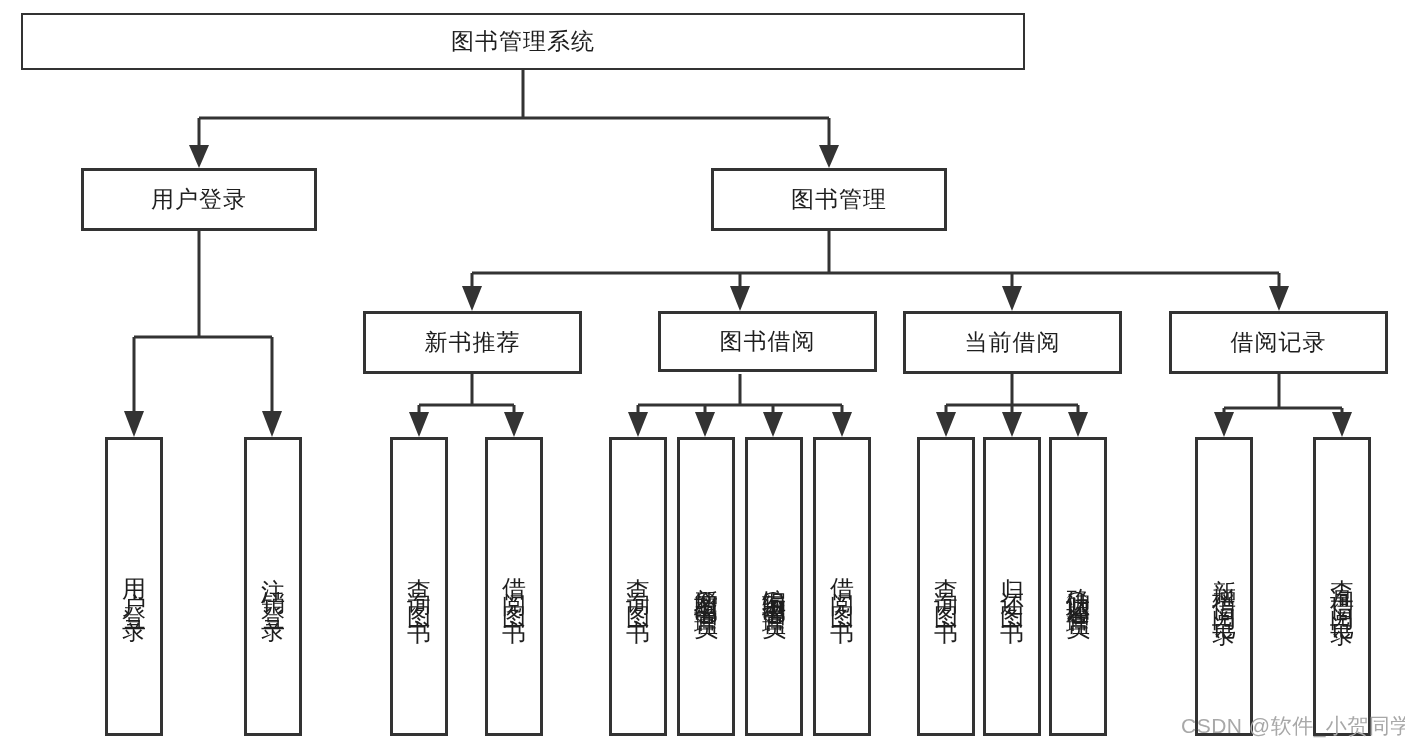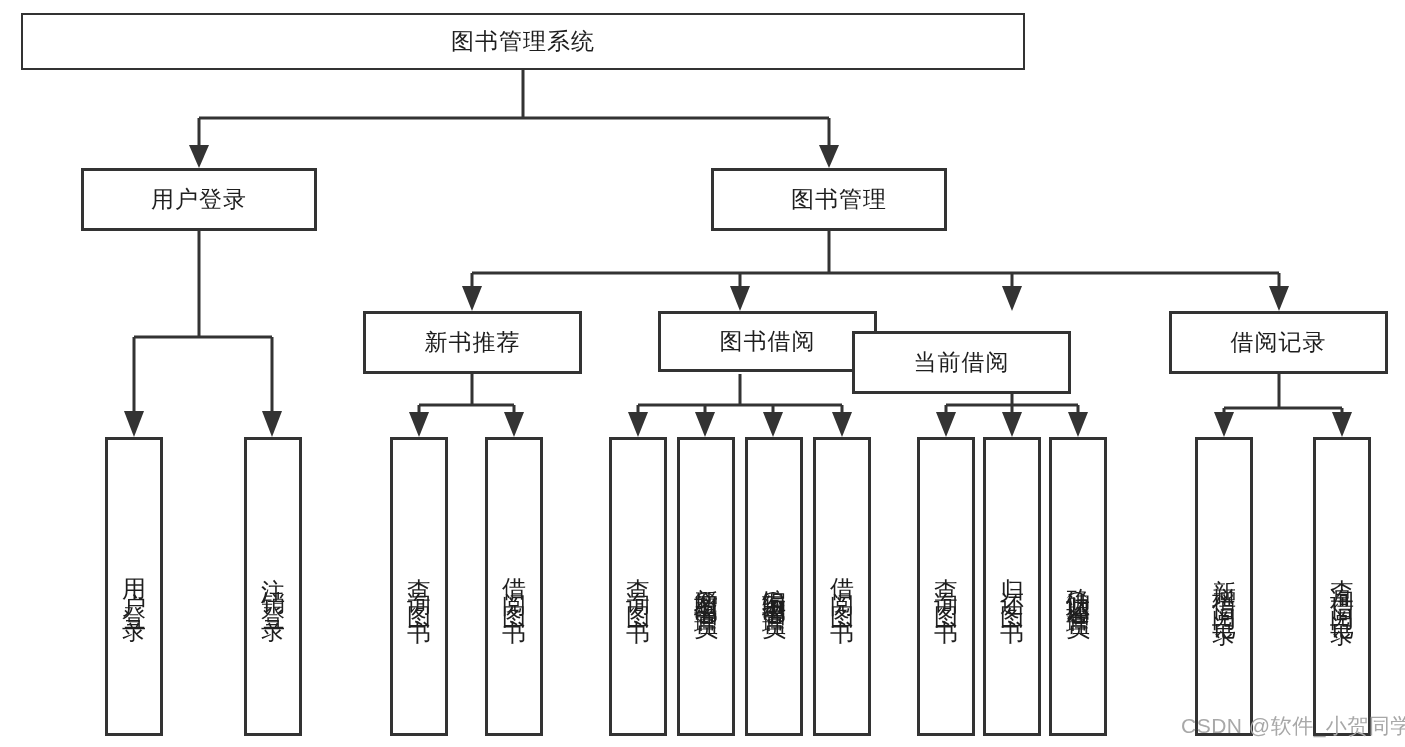--- a/index.html
+++ b/index.html
@@ -81,21 +81,21 @@
   <div class="node h-node" style="left:711px;top:168px;width:236px;height:63px;padding-left:20px;">
     <span>图书管理</span>
   </div>
 
   <div class="node h-node" style="left:363px;top:311px;width:219px;height:63px;">
     <span>新书推荐</span>
   </div>
   <div class="node h-node" style="left:610px;top:311px;width:219px;height:61px;margin-left:48px;">
     <span>图书借阅</span>
   </div>
-  <div class="node h-node" style="left:852px;top:311px;width:219px;height:63px;margin-top:20px;">
+  <div class="node h-node" style="left:903px;top:311px;width:219px;height:63px;">
     <span>当前借阅</span>
   </div>
   <div class="node h-node" style="left:1169px;top:311px;width:219px;height:63px;">
     <span>借阅记录</span>
   </div>
 
   <div class="node v-node sp4" style="left:105px;top:437px;width:58px;height:299px;">
     <span>用户登录</span>
   </div>
   <div class="node v-node sp4" style="left:244px;top:437px;width:58px;height:299px;">

